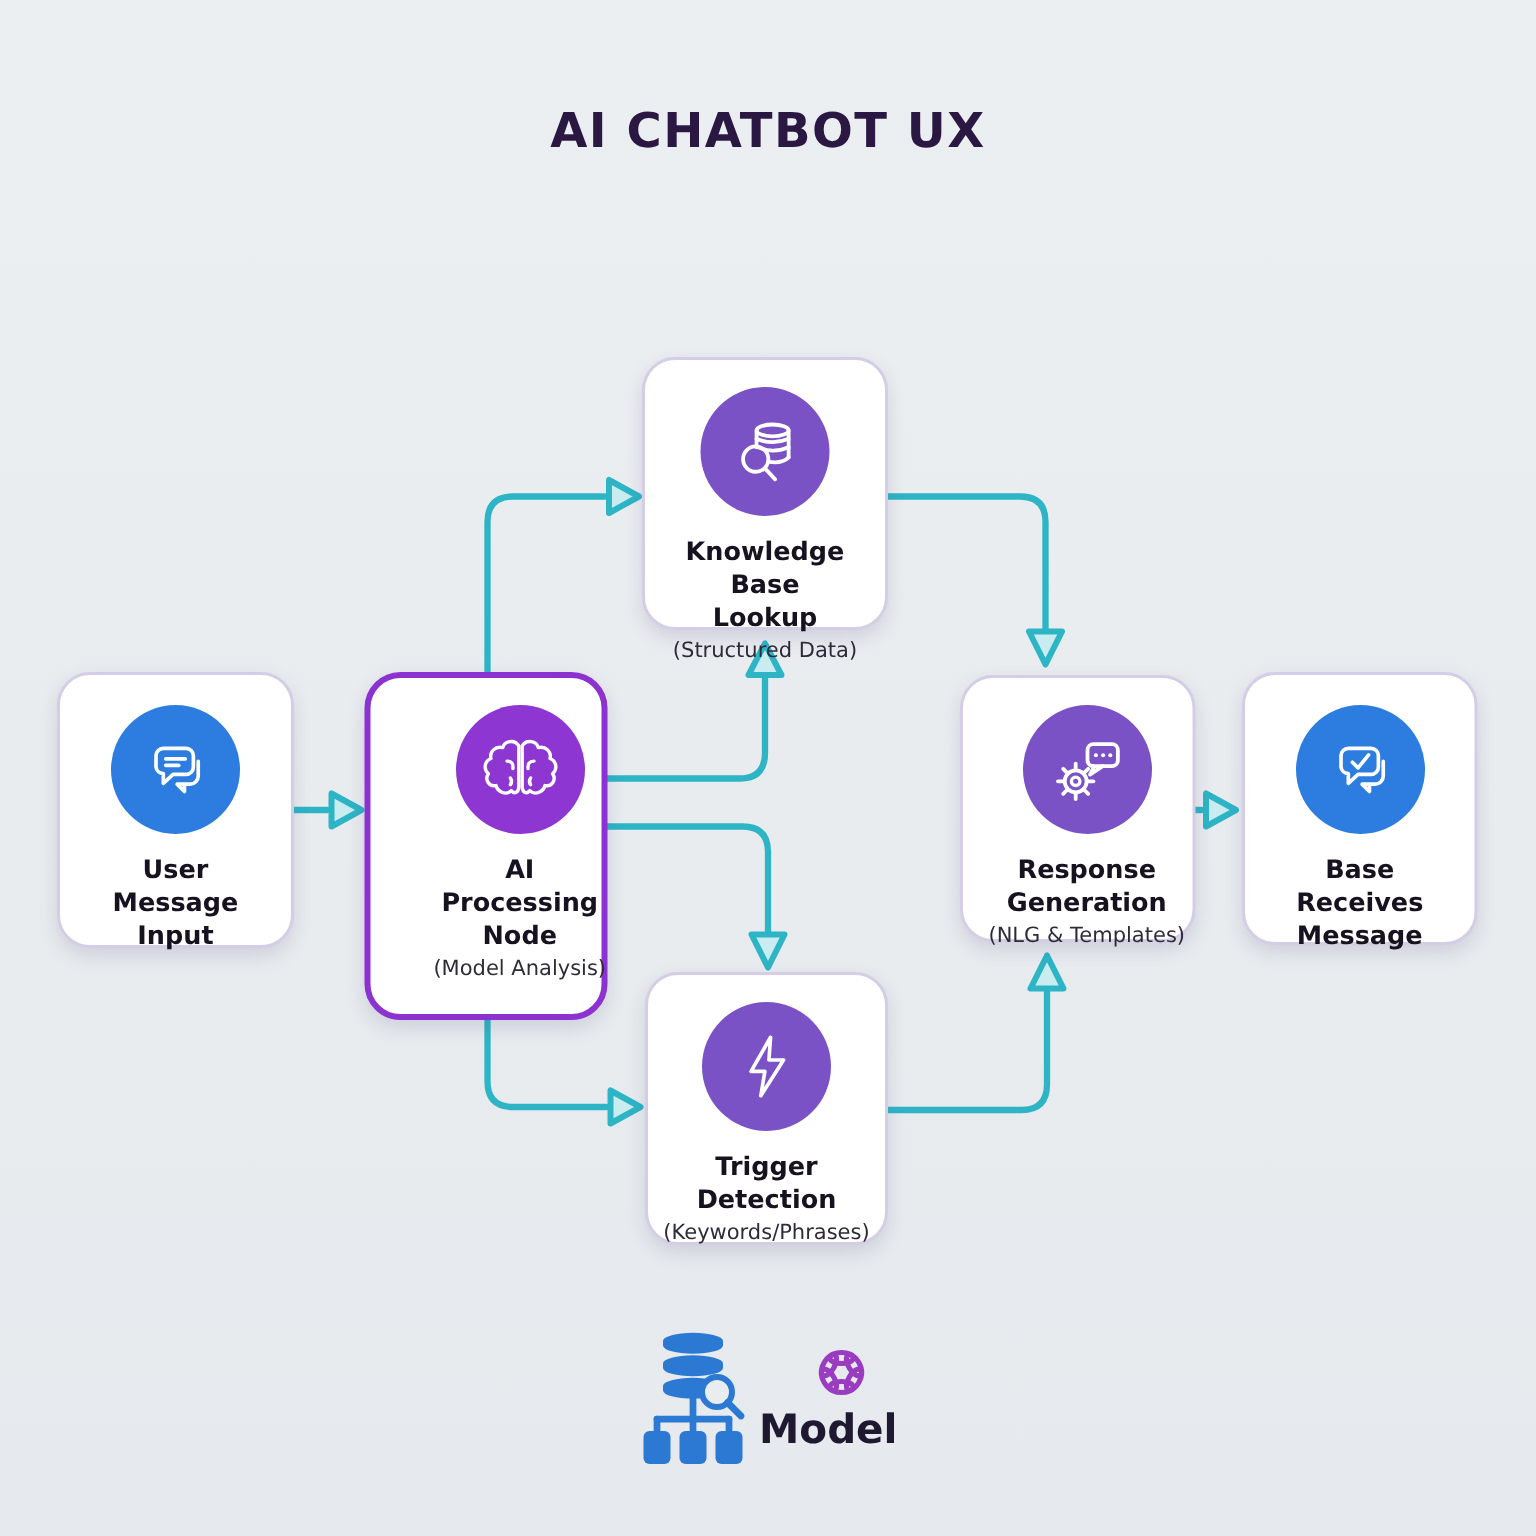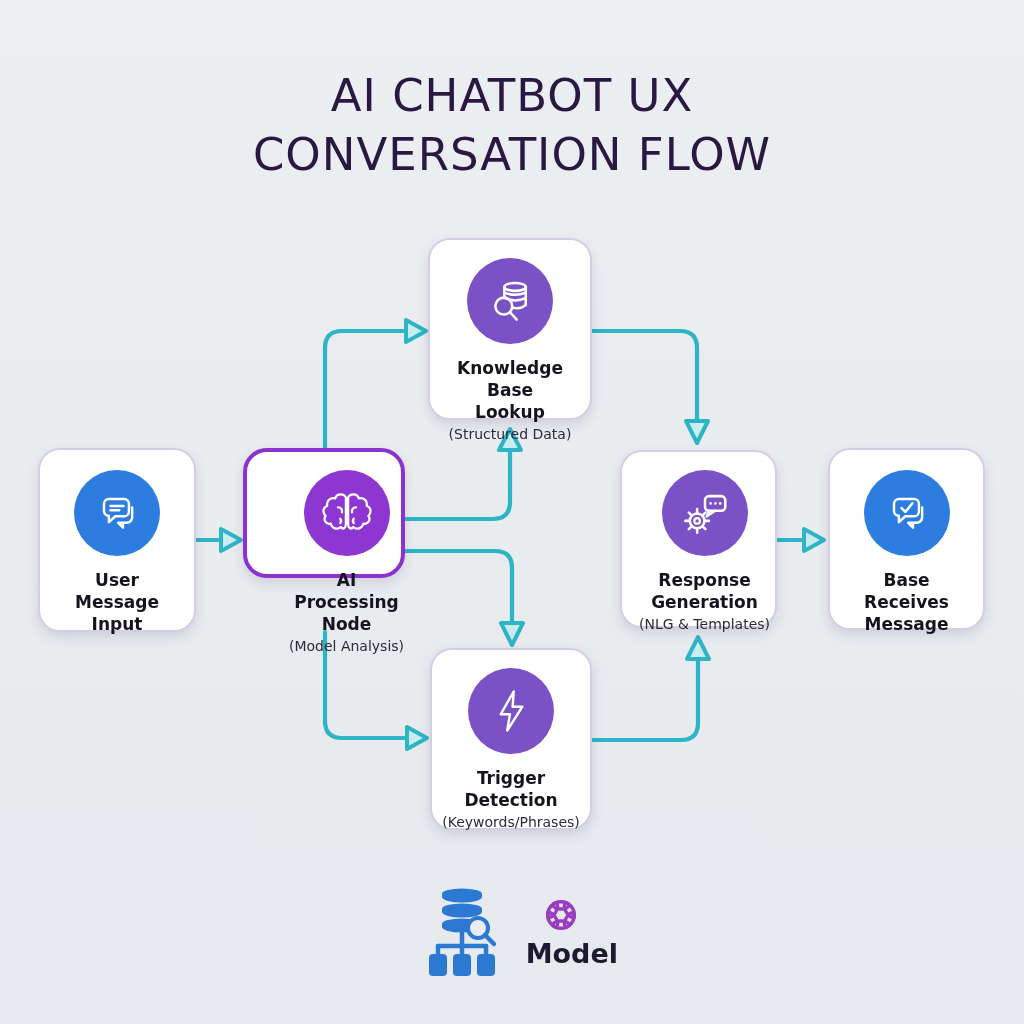--- a/index.html
+++ b/index.html
@@ -4,21 +4,21 @@
 <style>
   html,body{margin:0;padding:0;}
   .canvas{
     position:relative;width:1024px;height:1024px;
     background:linear-gradient(180deg,#eceff2 0%,#e8ecef 55%,#e6eaee 100%);
     font-family:"DejaVu Sans","Liberation Sans",sans-serif;
     overflow:hidden;
   }
   .title{
     position:absolute;top:66px;left:0;width:1024px;
-    text-align:center;font-weight:normal;font-size:45px;line-height:1.32;
+    text-align:center;font-weight:bold;font-size:32px;line-height:1.32;
     color:#2a1843;letter-spacing:1px;
   }
   .edges{position:absolute;left:0;top:0;pointer-events:none;}
   .edges path{fill:none;stroke:#2db4c5;stroke-width:4.2;stroke-linecap:round;}
   .edges polygon{fill:#c9ecf1;stroke:#2db4c5;stroke-width:4;stroke-linejoin:round;}
   .node{
     position:absolute;box-sizing:border-box;background:#ffffff;
     border:2px solid #d5cde6;border-radius:22px;
     box-shadow:0 5px 12px rgba(95,85,135,.18);
     display:flex;flex-direction:column;align-items:center;text-align:center;
@@ -35,32 +35,31 @@
   .icon *{stroke:#ffffff;stroke-width:4.5;fill:none;stroke-linecap:round;stroke-linejoin:round;}
   .icon .dot{fill:#ffffff;stroke:none;}
   .label{
     margin-top:13px;font-size:17px;font-weight:bold;color:#17121f;
     line-height:1.3;max-width:118px;
   }
   .label.wide{max-width:152px;}
   .sublabel{font-size:14px;color:#2e2a3a;margin-top:3px;white-space:nowrap;}
   .footer-icon{position:absolute;}
   .model-label{
-    position:absolute;left:506px;top:938px;width:112px;text-align:right;
+    position:absolute;left:506px;top:938px;width:112px;text-align:left;
     font-size:27px;font-weight:bold;color:#1e1830;
   }
 </style>
 </head>
 <body>
 
 <div class="canvas">
 
   <div class="title">
     <div>AI CHATBOT UX</div>
-    <div>CONVERSATION FLOW</div>
   </div>
 
   <svg class="edges" width="1024" height="1024" viewBox="0 0 1024 1024">
     <g>
       <path d="M196 540 H218"></path>
         <polygon points="241,540 221,529 221,551"></polygon>
     </g>
     <g>
       <path d="M325 448 V348 Q325 331 342 331 H403"></path>
         <polygon points="426,331 406,320 406,342"></polygon>
@@ -97,21 +96,21 @@
         <path d="M33 22 H61 A9 9 0 0 1 70 31 V45 A9 9 0 0 1 61 54 H45 L33 65 V53 A9 9 0 0 1 24 45 V31 A9 9 0 0 1 33 22 Z"></path>
         <path d="M36 35 H60"></path>
           <path d="M36 43 H52"></path>
         <path d="M76 38 V56 A10 10 0 0 1 66 66 H50 L59 75 V66"></path>
       </svg>
     </div>
     <div class="label">User Message Input</div>
     <div class="sublabel"></div>
   </div>
 
-  <div class="node accent" style="left:243px;top:448px;width:162px;height:130px;padding-left:45px;">
+  <div class="node accent" style="left:243px;top:448px;width:162px;height:232px;padding-left:45px;">
     <div class="circle c-bright" style="margin-top:18px;">
       <svg class="icon" width="54" height="54" viewBox="0 0 96 96" style="stroke-width:4">
         <path style="stroke-width:4" d="M46 20 C41 12 29 14 27 22 C18 20 11 27 13 35 C5 38 4 48 10 53 C5 60 11 69 19 67 C21 75 31 79 37 73 C41 78 46 75 46 68 V20 Z"></path>
         <path style="stroke-width:4" d="M50 20 C55 12 67 14 69 22 C78 20 85 27 83 35 C91 38 92 48 86 53 C91 60 85 69 77 67 C75 75 65 79 59 73 C55 78 50 75 50 68 V20 Z"></path>
         <path style="stroke-width:4" d="M32 38 q8 0 7 9"></path>
         <path style="stroke-width:4" d="M64 38 q-8 0 -7 9"></path>
         <path style="stroke-width:4" d="M36 58 q3 4 0 8"></path>
         <path style="stroke-width:4" d="M60 58 q-3 4 0 8"></path>
       </svg>
     </div>
@@ -139,21 +138,21 @@
   <div class="node" style="left:430px;top:648px;width:162px;height:182px;">
     <div class="circle c-purple" style="margin-top:18px;">
       <svg class="icon" width="52" height="52" viewBox="0 0 96 96">
         <path d="M53 12 L29 54 H46 L41 84 L69 40 H51 Z"></path>
       </svg>
     </div>
     <div class="label">Trigger Detection</div>
     <div class="sublabel">(Keywords/Phrases)</div>
   </div>
 
-  <div class="node" style="left:620px;top:450px;width:157px;height:178px;padding-left:12px;">
+  <div class="node" style="left:640px;top:450px;width:157px;height:178px;padding-left:12px;">
     <div class="circle c-purple" style="margin-top:18px;">
       <svg class="icon" width="54" height="54" viewBox="0 0 96 96">
         <circle cx="34" cy="62" r="13"></circle>
         <circle cx="34" cy="62" r="5" style="stroke-width:4"></circle>
         <g style="stroke-width:5">
           <path d="M49 62 H55"></path>
             <path d="M44.6 51.4 L48.8 47.2"></path>
           <path d="M34 47 V41"></path>
             <path d="M23.4 51.4 L19.2 47.2"></path>
           <path d="M19 62 H13"></path>

